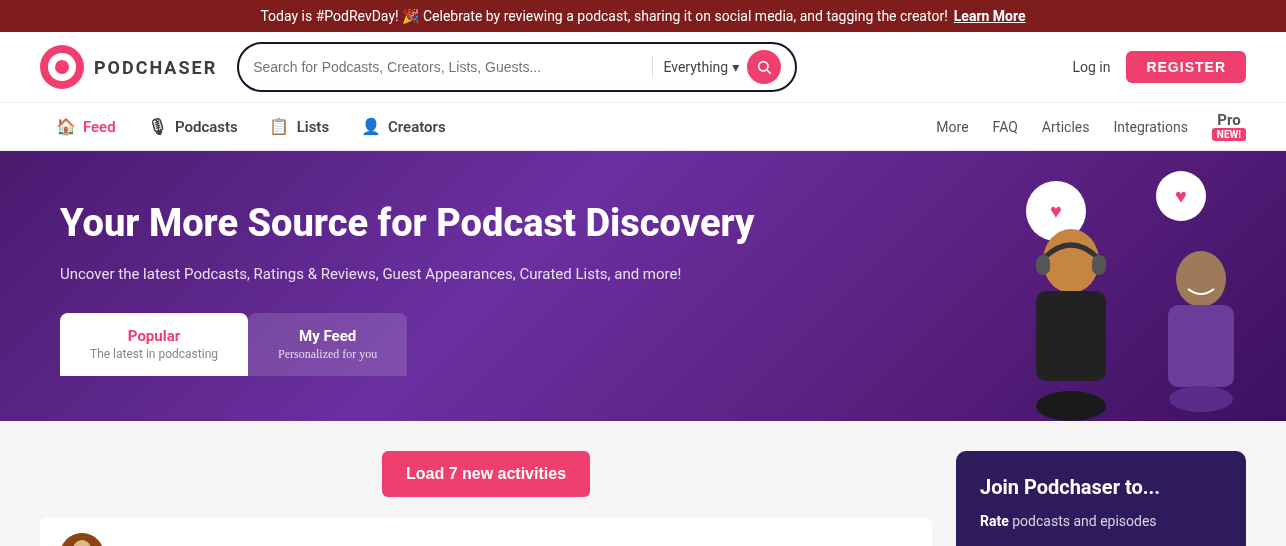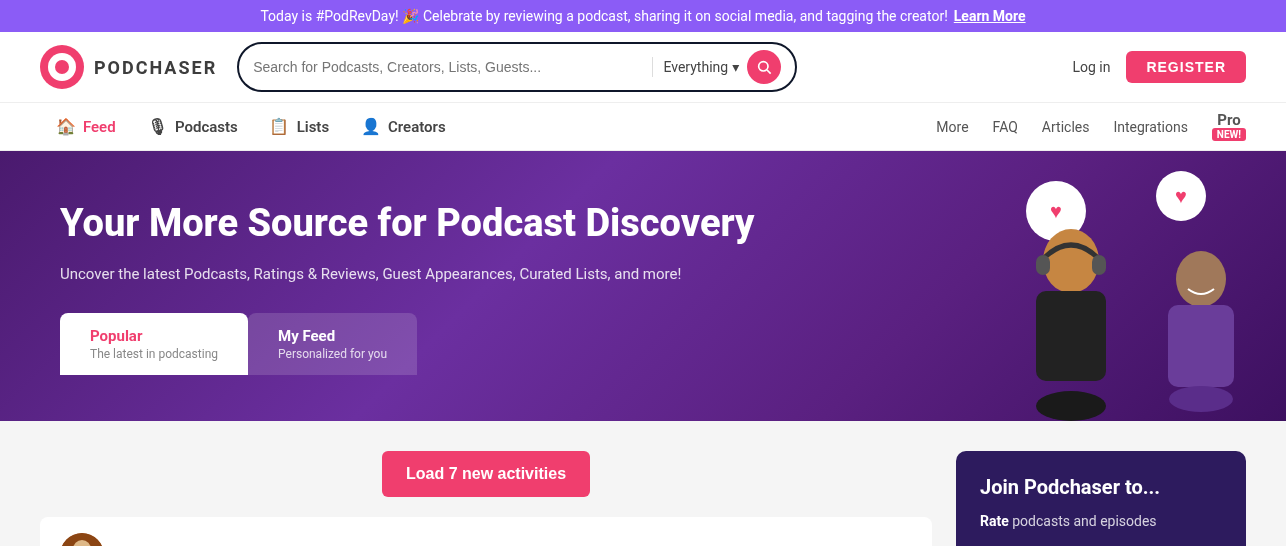--- a/index.html
+++ b/index.html
@@ -1,20 +1,20 @@
 <!DOCTYPE html>
 <html><head>
   <meta charset="utf-8">
   <style>
     * { margin: 0; padding: 0; box-sizing: border-box; }
     body { font-family: -apple-system, BlinkMacSystemFont, 'Segoe UI', Roboto, sans-serif; width: 1286px; overflow-x: hidden; }
 
     
     .top-banner {
-      background: #8b5cf6;
+      background: #7f1d1d;
       color: white;
       text-align: center;
       padding: 8px 20px;
       font-size: 14px;
       display: flex;
       align-items: center;
       justify-content: center;
       gap: 6px;
     }
     .top-banner a {
@@ -208,40 +208,41 @@
     .hero-tabs {
       display: flex;
       gap: 0;
       position: relative;
       z-index: 2;
     }
     .hero-tab {
       padding: 14px 30px;
       cursor: pointer;
       border-radius: 8px 8px 0 0;
+      text-align: center;
     }
     .hero-tab.popular {
       background: white;
     }
     .hero-tab.my-feed {
       background: rgba(255,255,255,0.15);
       color: white;
     }
     .hero-tab .tab-title {
       font-size: 15px;
       font-weight: 700;
     }
     .hero-tab.popular .tab-title { color: #f03e6e; }
     .hero-tab.my-feed .tab-title { color: white; }
     .hero-tab .tab-sub {
       font-size: 12px;
       margin-top: 2px;
     }
     .hero-tab.popular .tab-sub { color: #888; }
-    .hero-tab.my-feed .tab-sub { color: rgba(255,255,255,0.8); }
+    .hero-tab.my-feed .tab-sub { color: rgba(255,255,255,0.8); font-family: Liberation Serif, serif; }
 
     
     .main-content {
       background: #f5f5f5;
       padding: 30px 40px;
       display: flex;
       gap: 24px;
     }
     .feed-area {
       flex: 1;

